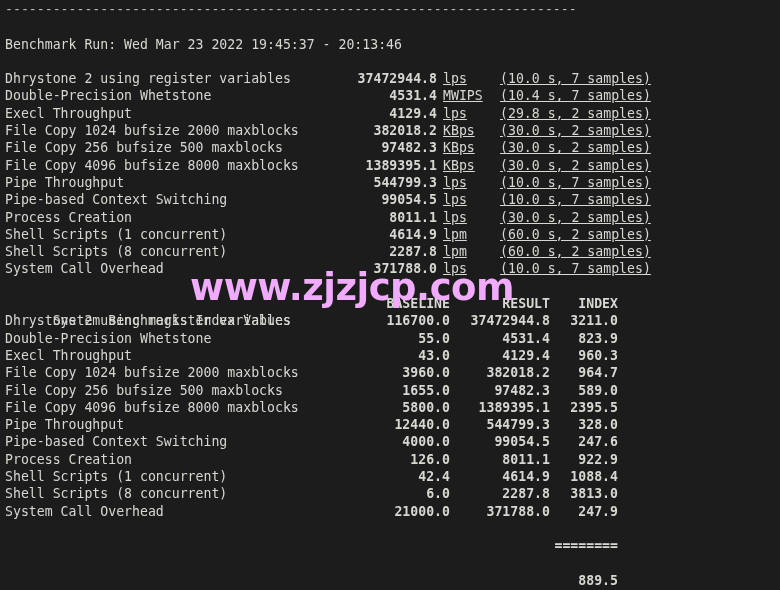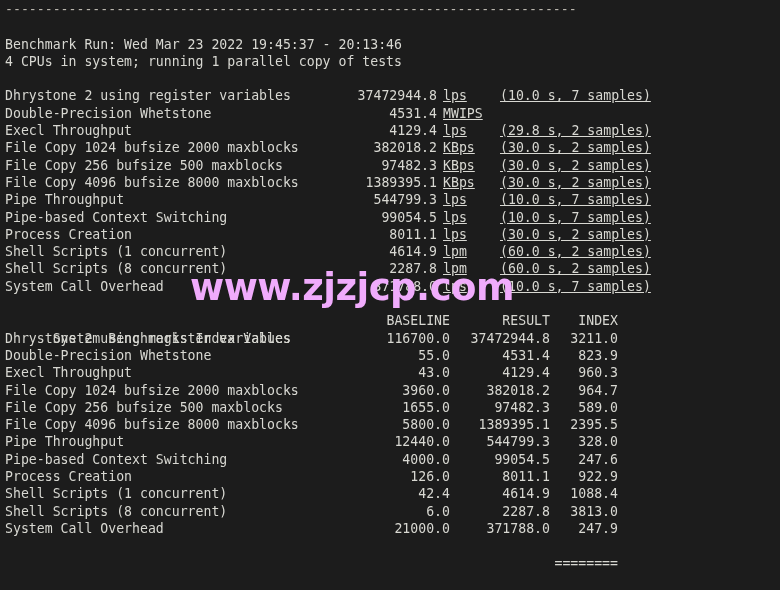--- a/index.html
+++ b/index.html
@@ -34,20 +34,21 @@
   .rule {
     color: #b8b4ac;
     letter-spacing: 0px;
   }
   
   .col {
     position: absolute;
     top: 0;
     white-space: pre;
     text-align: left;
+    font-weight: bold;
   }
   .colL {
     position: absolute;
     top: 0;
     white-space: pre;
     text-align: right;
     text-decoration: underline;
   }
   .lbl { white-space: pre; }
 
@@ -78,26 +79,25 @@
 </head>
 <body>
 
 <div id="screen">
 
   <div id="term">
 
     <div class="line rule">------------------------------------------------------------------------</div>
     <div class="blank"></div>
     <div class="line">Benchmark Run: Wed Mar 23 2022 19:45:37 - 20:13:46</div>
-    <div class="line">4 CPUs in system; running 1 parallel copy of tests</div>
     <div class="blank"></div>
 
     <div id="raw-results">
         <div class="line"><span class="lbl">Dhrystone 2 using register variables</span><span class="col c-val">37472944.8</span><span class="colL c-unit">lps</span><span class="colL c-samp">(10.0 s, 7 samples)</span></div>
-        <div class="line"><span class="lbl">Double-Precision Whetstone</span><span class="col c-val">4531.4</span><span class="colL c-unit">MWIPS</span></div>
+        <div class="line"><span class="lbl">Double-Precision Whetstone</span><span class="col c-val">4531.4</span><span class="colL c-unit">MWIPS</span><span class="colL c-samp">(10.4 s, 7 samples)</span></div>
         <div class="line"><span class="lbl">Execl Throughput</span><span class="col c-val">4129.4</span><span class="colL c-unit">lps</span><span class="colL c-samp">(29.8 s, 2 samples)</span></div>
         <div class="line"><span class="lbl">File Copy 1024 bufsize 2000 maxblocks</span><span class="col c-val">382018.2</span><span class="colL c-unit">KBps</span><span class="colL c-samp">(30.0 s, 2 samples)</span></div>
         <div class="line"><span class="lbl">File Copy 256 bufsize 500 maxblocks</span><span class="col c-val">97482.3</span><span class="colL c-unit">KBps</span><span class="colL c-samp">(30.0 s, 2 samples)</span></div>
         <div class="line"><span class="lbl">File Copy 4096 bufsize 8000 maxblocks</span><span class="col c-val">1389395.1</span><span class="colL c-unit">KBps</span><span class="colL c-samp">(30.0 s, 2 samples)</span></div>
         <div class="line"><span class="lbl">Pipe Throughput</span><span class="col c-val">544799.3</span><span class="colL c-unit">lps</span><span class="colL c-samp">(10.0 s, 7 samples)</span></div>
         <div class="line"><span class="lbl">Pipe-based Context Switching</span><span class="col c-val">99054.5</span><span class="colL c-unit">lps</span><span class="colL c-samp">(10.0 s, 7 samples)</span></div>
         <div class="line"><span class="lbl">Process Creation</span><span class="col c-val">8011.1</span><span class="colL c-unit">lps</span><span class="colL c-samp">(30.0 s, 2 samples)</span></div>
         <div class="line"><span class="lbl">Shell Scripts (1 concurrent)</span><span class="col c-val">4614.9</span><span class="colL c-unit">lpm</span><span class="colL c-samp">(60.0 s, 2 samples)</span></div>
         <div class="line"><span class="lbl">Shell Scripts (8 concurrent)</span><span class="col c-val">2287.8</span><span class="colL c-unit">lpm</span><span class="colL c-samp">(60.0 s, 2 samples)</span></div>
         <div class="line"><span class="lbl">System Call Overhead</span><span class="col c-val">371788.0</span><span class="colL c-unit">lps</span><span class="colL c-samp">(10.0 s, 7 samples)</span></div>

